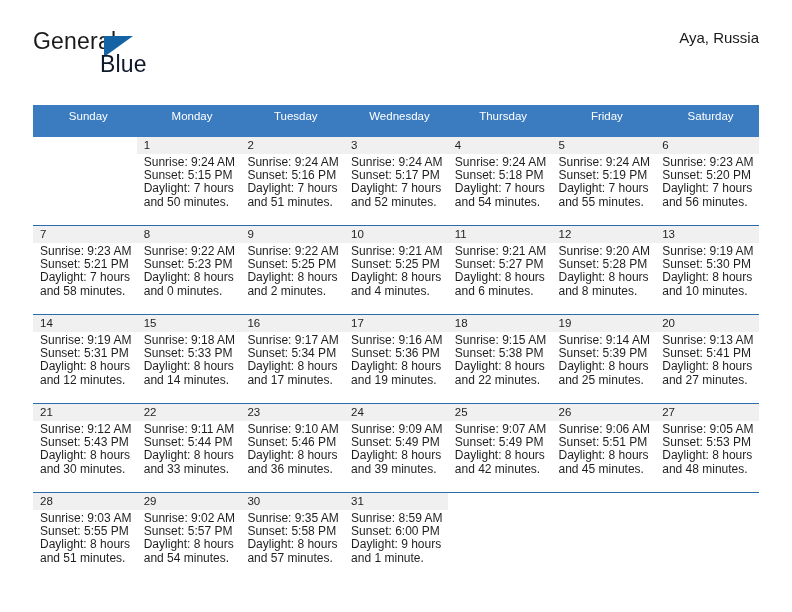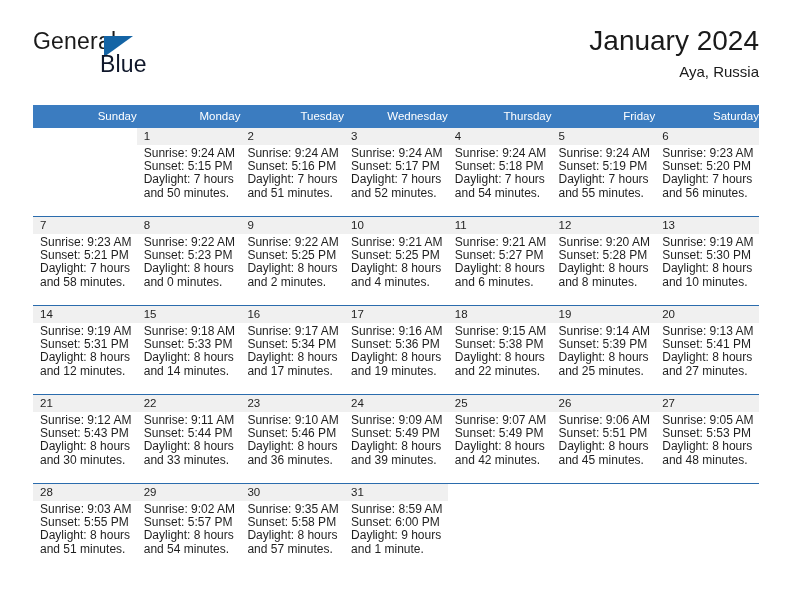--- a/index.html
+++ b/index.html
@@ -92,22 +92,22 @@
     top: 105px;
     width: 726px;
     border-collapse: collapse;
     table-layout: fixed;
   }
   .calendar th {
     background: #3b7cc0;
     color: #ffffff;
     font-size: 11.5px;
     font-weight: normal;
-    text-align: right;
-    padding: 5px 0 6px 7px;
+    text-align: center;
+    padding: 5px 0 15px 7px;
     height: 11px;
     border: none;
     margin-left: 10px;
   }
   .calendar td {
     vertical-align: top;
     padding: 0;
     border: none;
     width: 103.71px;
   }
@@ -151,21 +151,20 @@
 
   <div class="top-bar">
 
     <div class="brand">
       <span class="brand-general">General</span>
       <span class="brand-flag"></span>
       <span class="brand-blue">Blue</span>
     </div>
 
     <div class="title-block">
-      <div class="cal-title">January 2024</div>
       <div class="cal-subtitle">Aya, Russia</div>
     </div>
 
   </div>
 
   <table class="calendar">
     <thead>
       <tr>
         <th>Sunday</th>
         <th>Monday</th>

